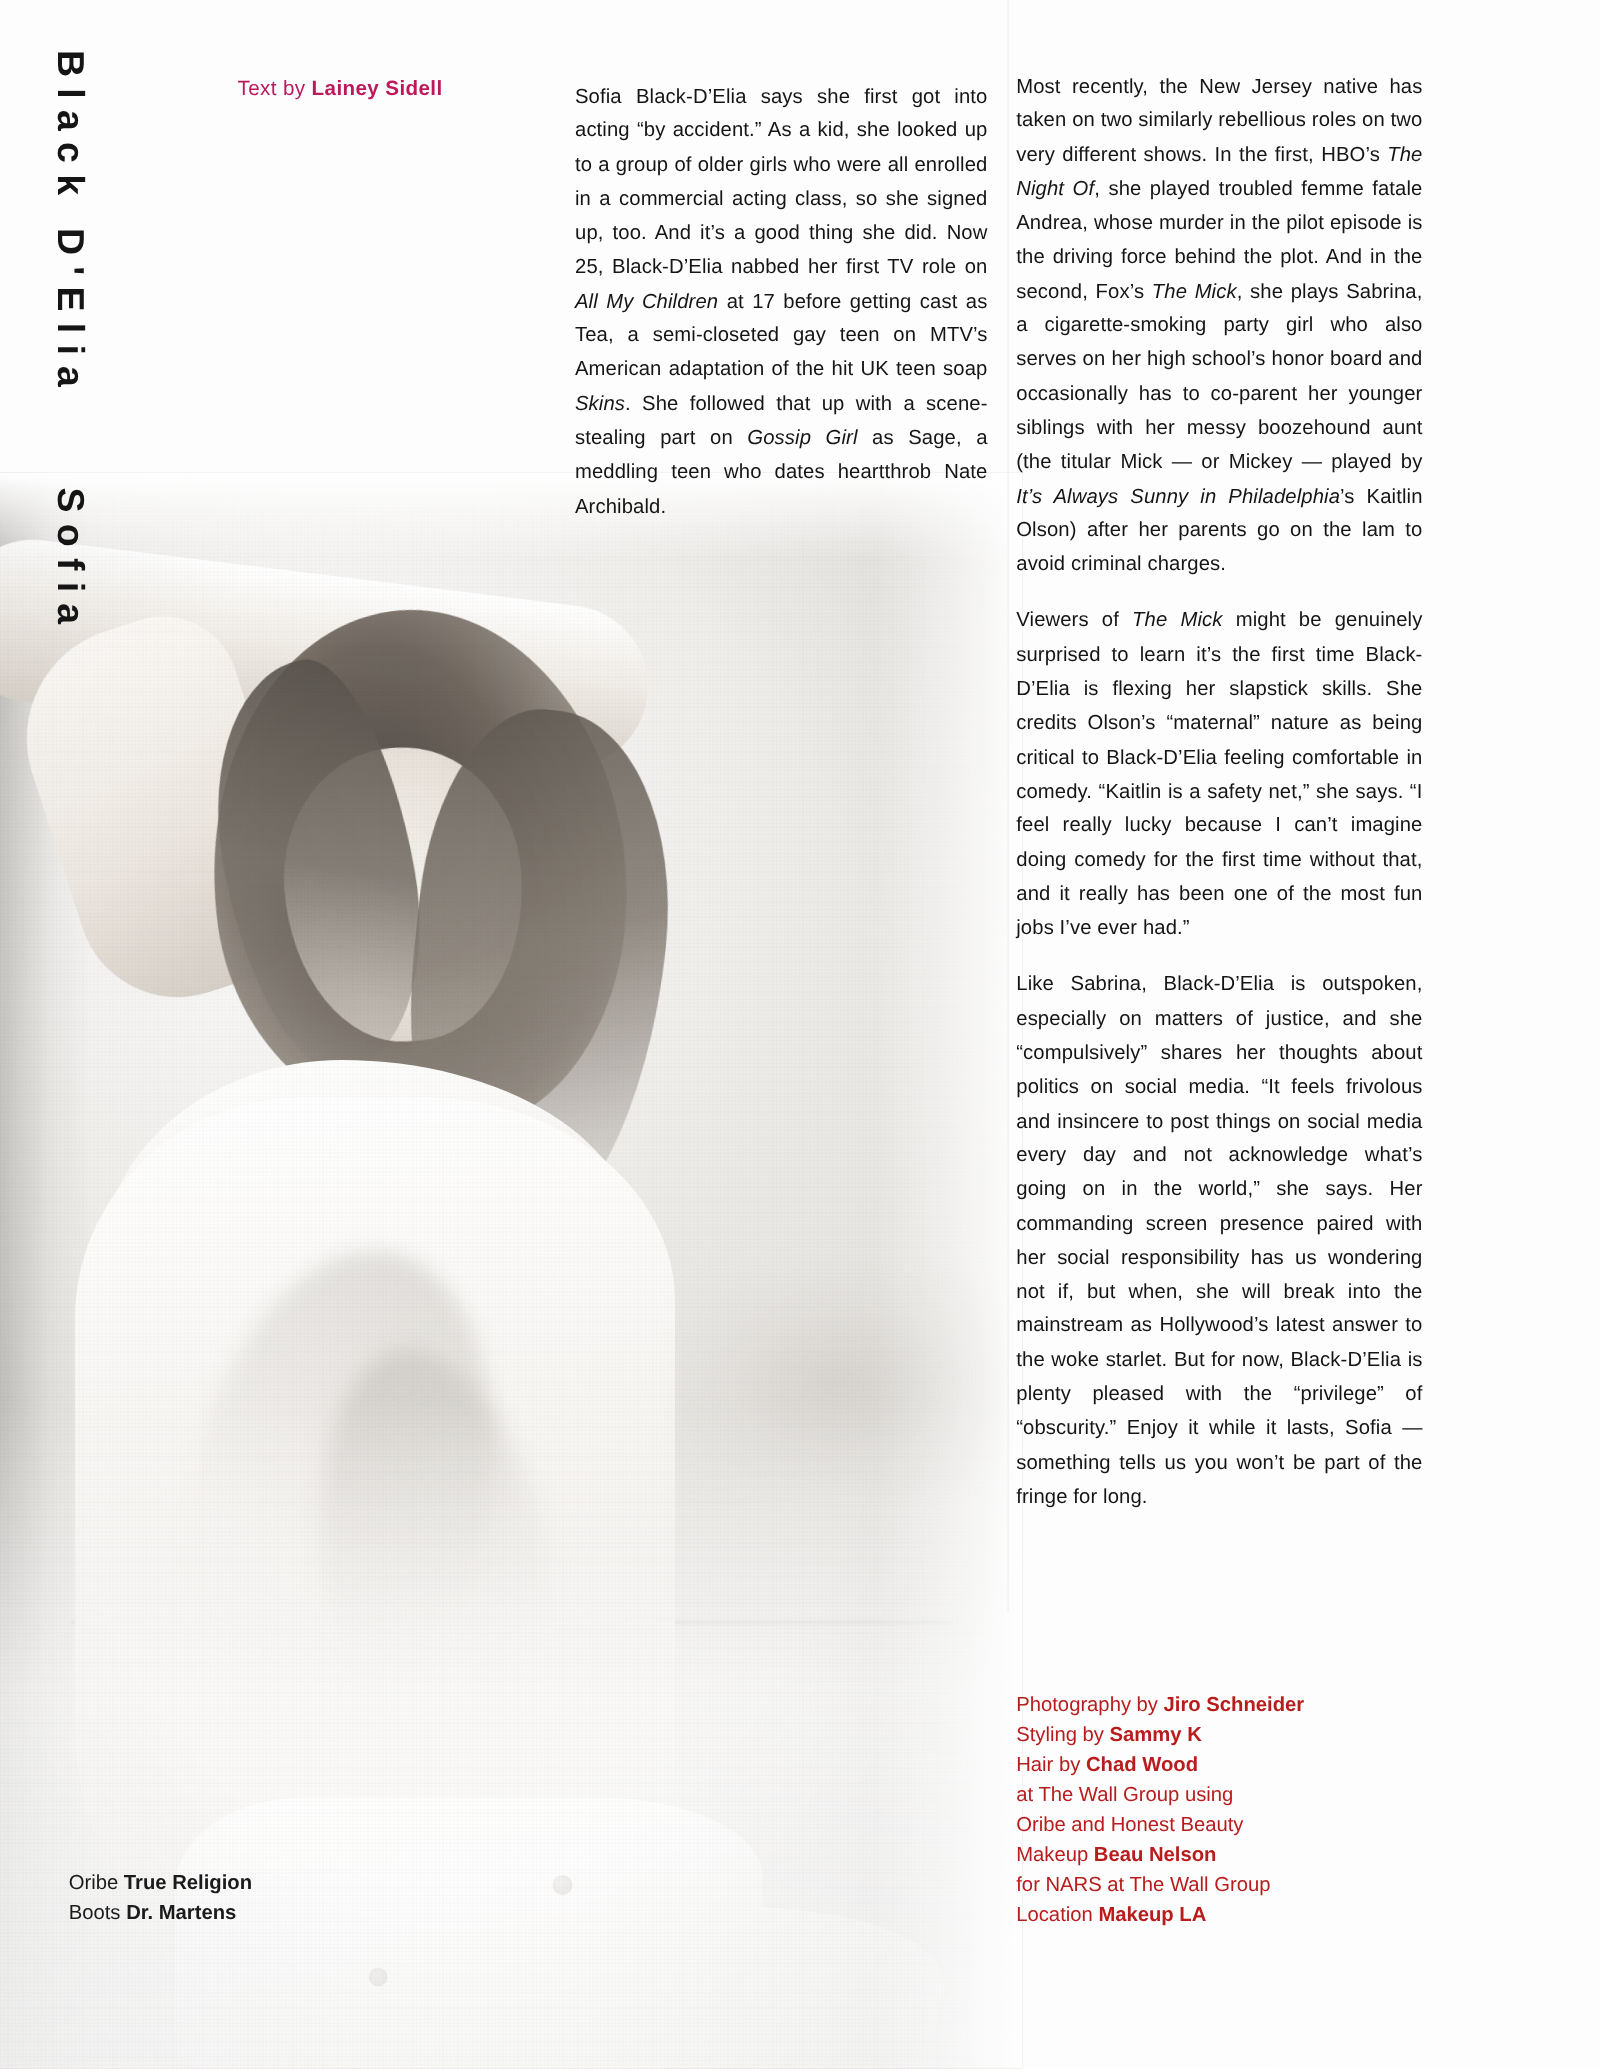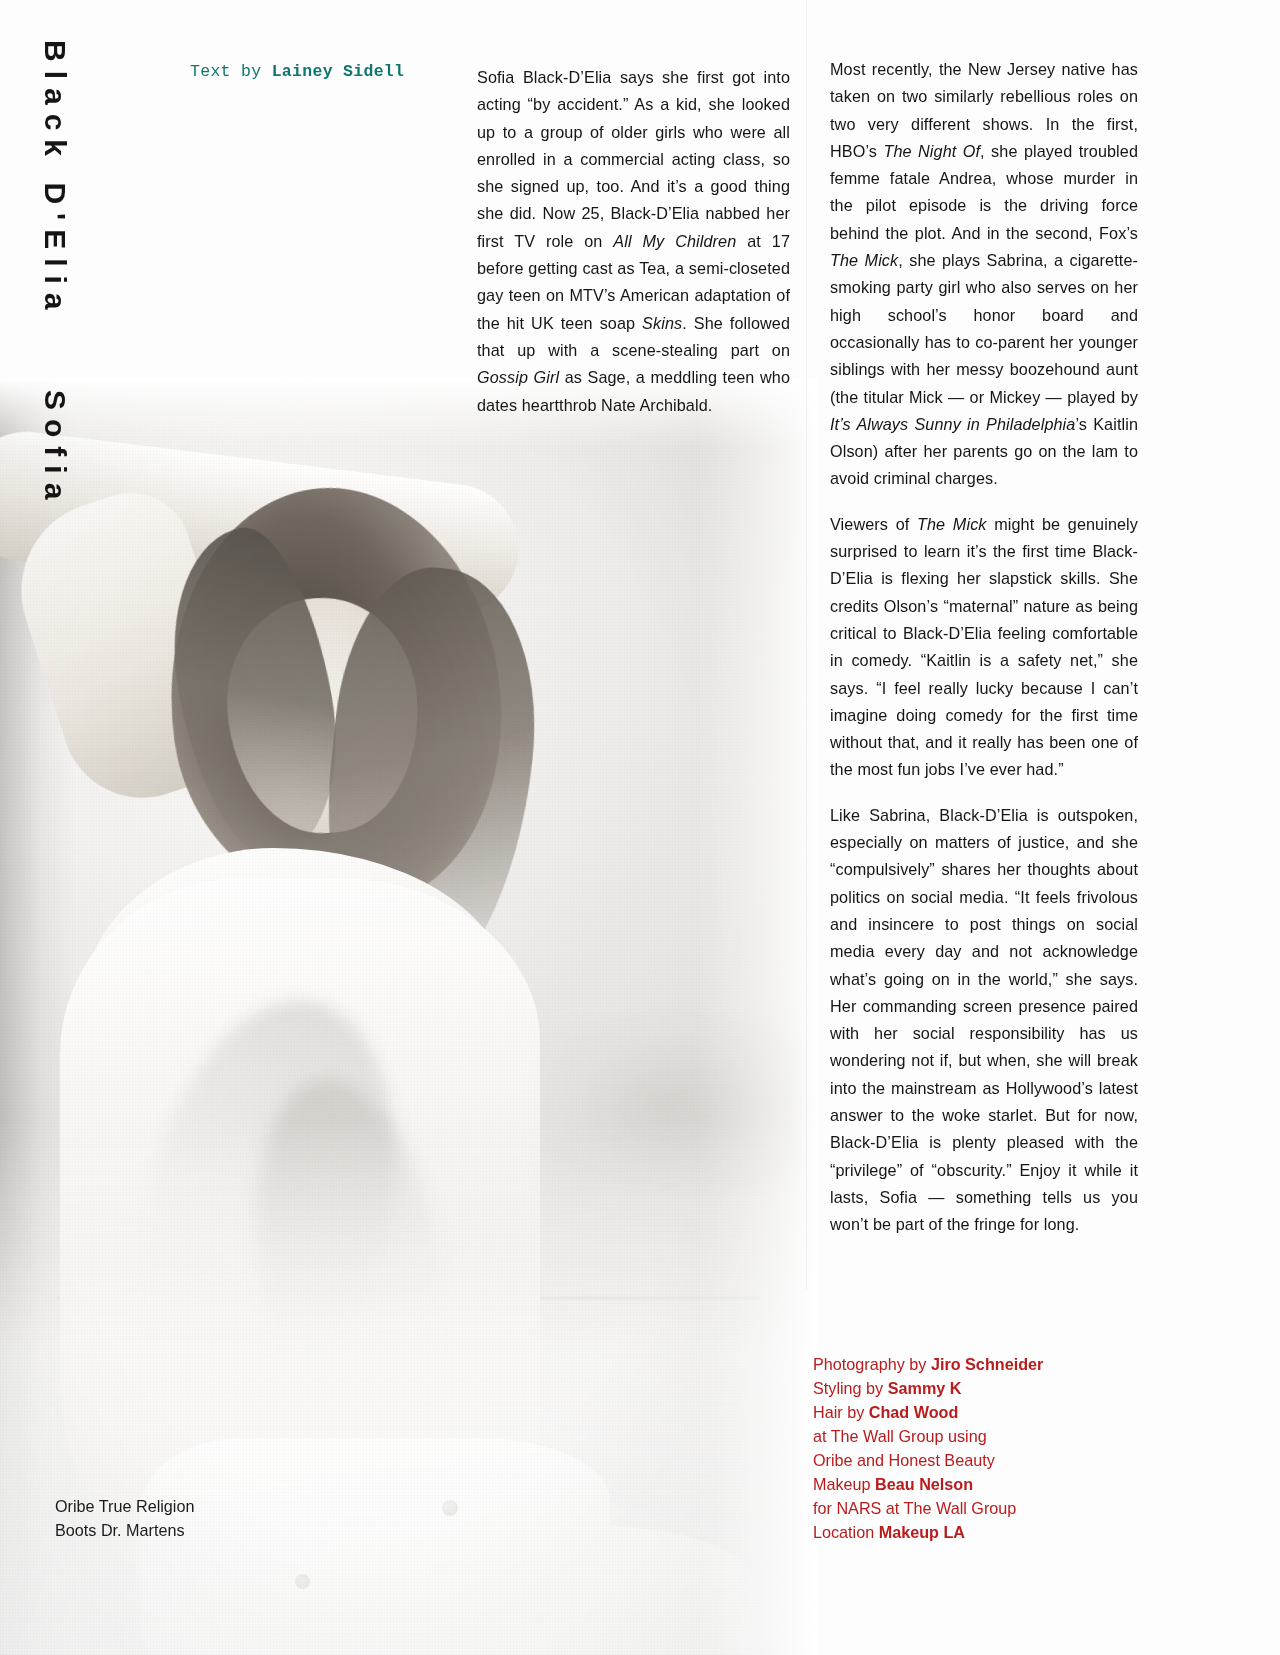--- a/index.html
+++ b/index.html
@@ -205,35 +205,34 @@
     left: 40px;
   }
 
   
   .byline {
     position: absolute;
     left: 190px;
     top: 62px;
     font-size: 16.5px;
     letter-spacing: 0.3px;
-    color: #0f766e;
-    font-family: Liberation Mono, monospace;
+    color: #be185d;
   }
   .byline b { font-weight: bold; }
 
   .col {
     position: absolute;
     width: 330px;
     font-size: 16.2px;
     line-height: 27.3px;
     text-align: justify;
     color: #151515;
     letter-spacing: 0.1px;
   }
-  .col p { margin: 0 0 18px 17px; }
+  .col p { margin: 0 0 18px 0; }
   .col p:last-child { margin-bottom: 0; }
   .col i { font-style: italic; }
 
   #col-left  { left: 460px; top: 64px; }
   #col-right { left: 813px; top: 56px; width: 325px; }
 
   .credits {
     position: absolute;
     left: 813px;
     top: 1352px;
@@ -245,21 +244,21 @@
   .credits b { font-weight: bold; }
 
   .garment {
     position: absolute;
     left: 55px;
     top: 1494px;
     font-size: 16.2px;
     line-height: 24px;
     color: #1b1b1b;
   }
-  .garment b { font-weight: normal; }
+  .garment b { font-weight: bold; }
 
   .gutter-line {
     position: absolute;
     left: 806px;
     top: 0;
     width: 1px;
     height: 1290px;
     background: rgba(0,0,0,0.05);
   }
 </style>

